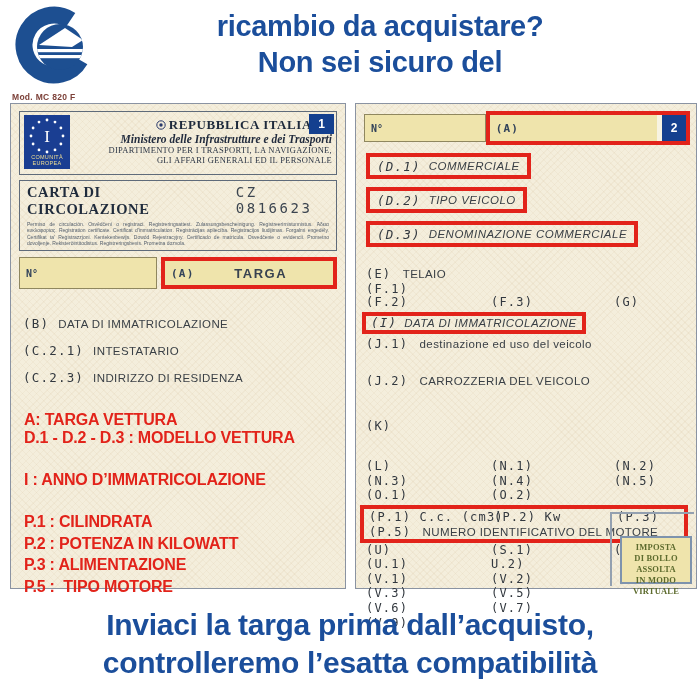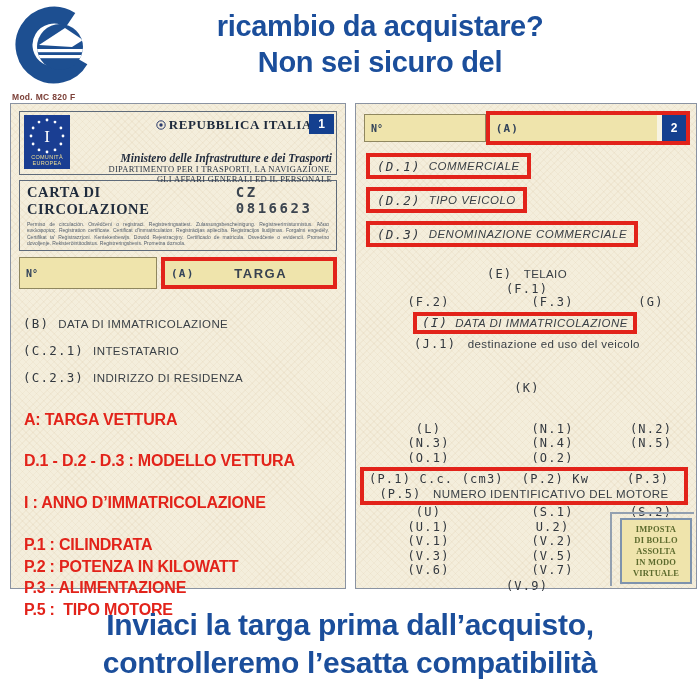--- a/index.html
+++ b/index.html
@@ -26,31 +26,31 @@
   .red-box{border:4px solid #e2231a;box-sizing:border-box;}
 
   
   .hdr-box{margin:7px 8px 0 8px;border:1.5px solid #5f6b7a;position:relative;display:flex;padding:3px 4px;height:56px;box-sizing:content-box;}
   .eu-flag{width:46px;height:54px;background:#1a3e92;flex:none;position:relative;text-align:center;}
   .eu-flag svg{display:block;margin:1px auto 0;}
   .eu-txt{color:#f0df93;font-size:5.5px;line-height:6px;letter-spacing:.3px;}
   .hdr-center{flex:1;text-align:right;padding-top:2px;}
   .state-line{font-family:"Liberation Serif",serif;font-weight:bold;font-size:13px;color:#1e2a3c;letter-spacing:.6px;}
   .emblem{display:inline-block;vertical-align:-1px;margin-right:3px;}
-  .ministry{font-family:"Liberation Serif",serif;font-style:italic;font-weight:bold;font-size:11.5px;color:#222c3e;margin-top:19px;}
+  .ministry{font-family:"Liberation Serif",serif;font-style:italic;font-weight:bold;font-size:11.5px;color:#222c3e;margin-top:0;}
   .dept{font-family:"Liberation Serif",serif;font-size:8.5px;color:#2c3646;letter-spacing:.3px;line-height:10px;}
   .page-badge{position:absolute;width:25px;height:20px;background:#14408f;color:#fff;font-size:12px;font-weight:bold;
     display:flex;align-items:center;justify-content:center;}
   .badge1{right:2px;top:2px;}
 
   
   .carta-box{margin:5px 8px 0 8px;border:1.5px solid #5f6b7a;padding:3px 7px 4px;}
   .carta-row{display:flex;align-items:baseline;}
   .carta-title{font-family:"Liberation Serif",serif;font-weight:bold;font-size:14.5px;color:#1f2b3c;letter-spacing:.6px;}
-  .carta-serial{font-family:"DejaVu Sans Mono",monospace;font-size:14px;font-weight:bold;color:#3c4550;letter-spacing:2.5px;margin-left:38px;}
+  .carta-serial{font-family:"DejaVu Sans Mono",monospace;font-size:14px;font-weight:normal;color:#3c4550;letter-spacing:2.5px;margin-left:38px;}
   .fine-print{margin-top:3px;font-size:5px;line-height:6.3px;color:#55606e;text-align:justify;}
 
   
   .fields-row{display:flex;align-items:stretch;margin:6px 8px 0 8px;height:32px;}
   .field{background:#efe4ac;border:1px solid #8f875f;box-sizing:border-box;display:flex;align-items:center;padding:0 6px;}
   .n-field{width:138px;}
   .n-field .code{font-size:10px;font-weight:bold;color:#31425a;letter-spacing:0;}
   .targa-wrap{margin-left:4px;flex:1;display:flex;}
   .targa-field{flex:1;border:none;}
   .targa-field .code{font-size:11px;font-weight:bold;color:#31425a;}
@@ -58,56 +58,56 @@
 
   
   .doc-row{margin:0 8px;padding-left:4px;height:27px;display:flex;align-items:center;}
   .doc-row .code{font-size:12.5px;}
   .doc-row .lbl{margin-left:9px;}
   .first-doc-row{margin-top:21px;}
 
   
   .ann{color:#e2231a;font-weight:800;font-size:16px;letter-spacing:-0.2px;margin-left:13px;white-space:pre;}
   .ann-a{margin-top:20px;}
-  .ann-d{margin-top:23px;}
+  .ann-d{}
   .ann-i{margin-top:24px;}
   .ann-group{margin-top:22px;}
   .ann-group .ann{line-height:21.5px;}
 
   
   .r-fields{display:flex;align-items:stretch;margin:7px 6px 0 8px;height:34px;position:relative;}
   .n-field2{width:128px;height:28px;margin-top:3px;}
   .n-field2 .code{font-size:10px;font-weight:bold;color:#31425a;letter-spacing:0;}
   .a2-wrap{margin-left:auto;width:216px;display:flex;background:#efe4ac;}
   .a2-field{flex:1;border:none;}
   .a2-field .code{font-size:11px;font-weight:bold;color:#31425a;}
   .gap-strip{width:5px;background:#f7f3e2;flex:none;}
   .badge2{position:static;width:24px;flex:none;height:auto;}
 
   .hl-row{display:inline-flex;align-items:center;height:26px;padding:0 7px;margin:8px 0 0 10px;}
   .hl-row .code{font-size:12.5px;}
   .hl-row .lbl{margin-left:8px;letter-spacing:.5px;}
   .hl-block{white-space:nowrap;font-style:italic;}
 
-  .r-content{padding:0 8px 0 10px;text-align:center;}
+  .r-content{padding:0 8px 0 10px;}
   .plain{line-height:14.5px;height:14.5px;white-space:nowrap;}
   .plain .lbl{margin-left:7px;}
   .plain .lbl.lower{text-transform:none;}
   .grid3{display:grid;grid-template-columns:125px 123px 1fr;}
   .e-row{margin-top:19px;}
   .i-box{margin:2px 0 2px -4px;height:22px;padding:0 5px;}
   .i-box .code{font-size:12.5px;}
   .i-box .lbl{margin-left:7px;}
   .j2-row{margin-top:23px;}
   .k-row{margin-top:30px;}
   .l-row{margin-top:27px;}
   .o-row{}
   .p-box{margin:2px 0 0 -6px;padding:1px 5px;background:transparent;}
   .p-box .plain{height:14px;line-height:14px;}
-  .imposta{position:absolute;right:4px;bottom:4px;width:72px;height:66px;border:2px solid #7e93ad;background:#efe4ac;
+  .imposta{position:absolute;right:4px;bottom:4px;width:72px;height:48px;border:2px solid #7e93ad;background:#efe4ac;
     text-align:center;padding-top:4px;box-sizing:border-box;}
   .imposta div{font-family:"Liberation Serif",serif;font-weight:bold;font-size:8.5px;line-height:11px;color:#5d6b2e;letter-spacing:.2px;}
   .notch-v{position:absolute;right:84px;bottom:2px;width:2px;height:72px;background:#93a0b0;}
   .notch-h{position:absolute;right:2px;bottom:74px;width:84px;height:2px;background:#93a0b0;}
 
   
   .footer{position:absolute;left:0;top:606px;width:700px;text-align:center;
     color:#1b4e9b;font-size:30px;font-weight:800;line-height:38px;letter-spacing:-0.3px;}
 </style>
 </head>
@@ -271,20 +271,24 @@
       <div class="hl-block">
         <div class="hl-row red-box i-box">
           <span class="code">(I)</span>
           <span class="lbl">DATA DI IMMATRICOLAZIONE</span>
         </div>
       </div>
       <div class="plain">
         <span class="code">(J.1)</span>
         <span class="lbl lower">destinazione ed uso del veicolo</span>
       </div>
+      <div class="plain j2-row">
+        <span class="code">(J.2)</span>
+        <span class="lbl">CARROZZERIA DEL VEICOLO</span>
+      </div>
       <div class="plain k-row">
         <span class="code">(K)</span>
       </div>
       <div class="plain grid3 l-row">
         <span class="code">(L)</span>
         <span class="code">(N.1)</span>
         <span class="code">(N.2)</span>
       </div>
       <div class="plain grid3">
         <span class="code">(N.3)</span>

